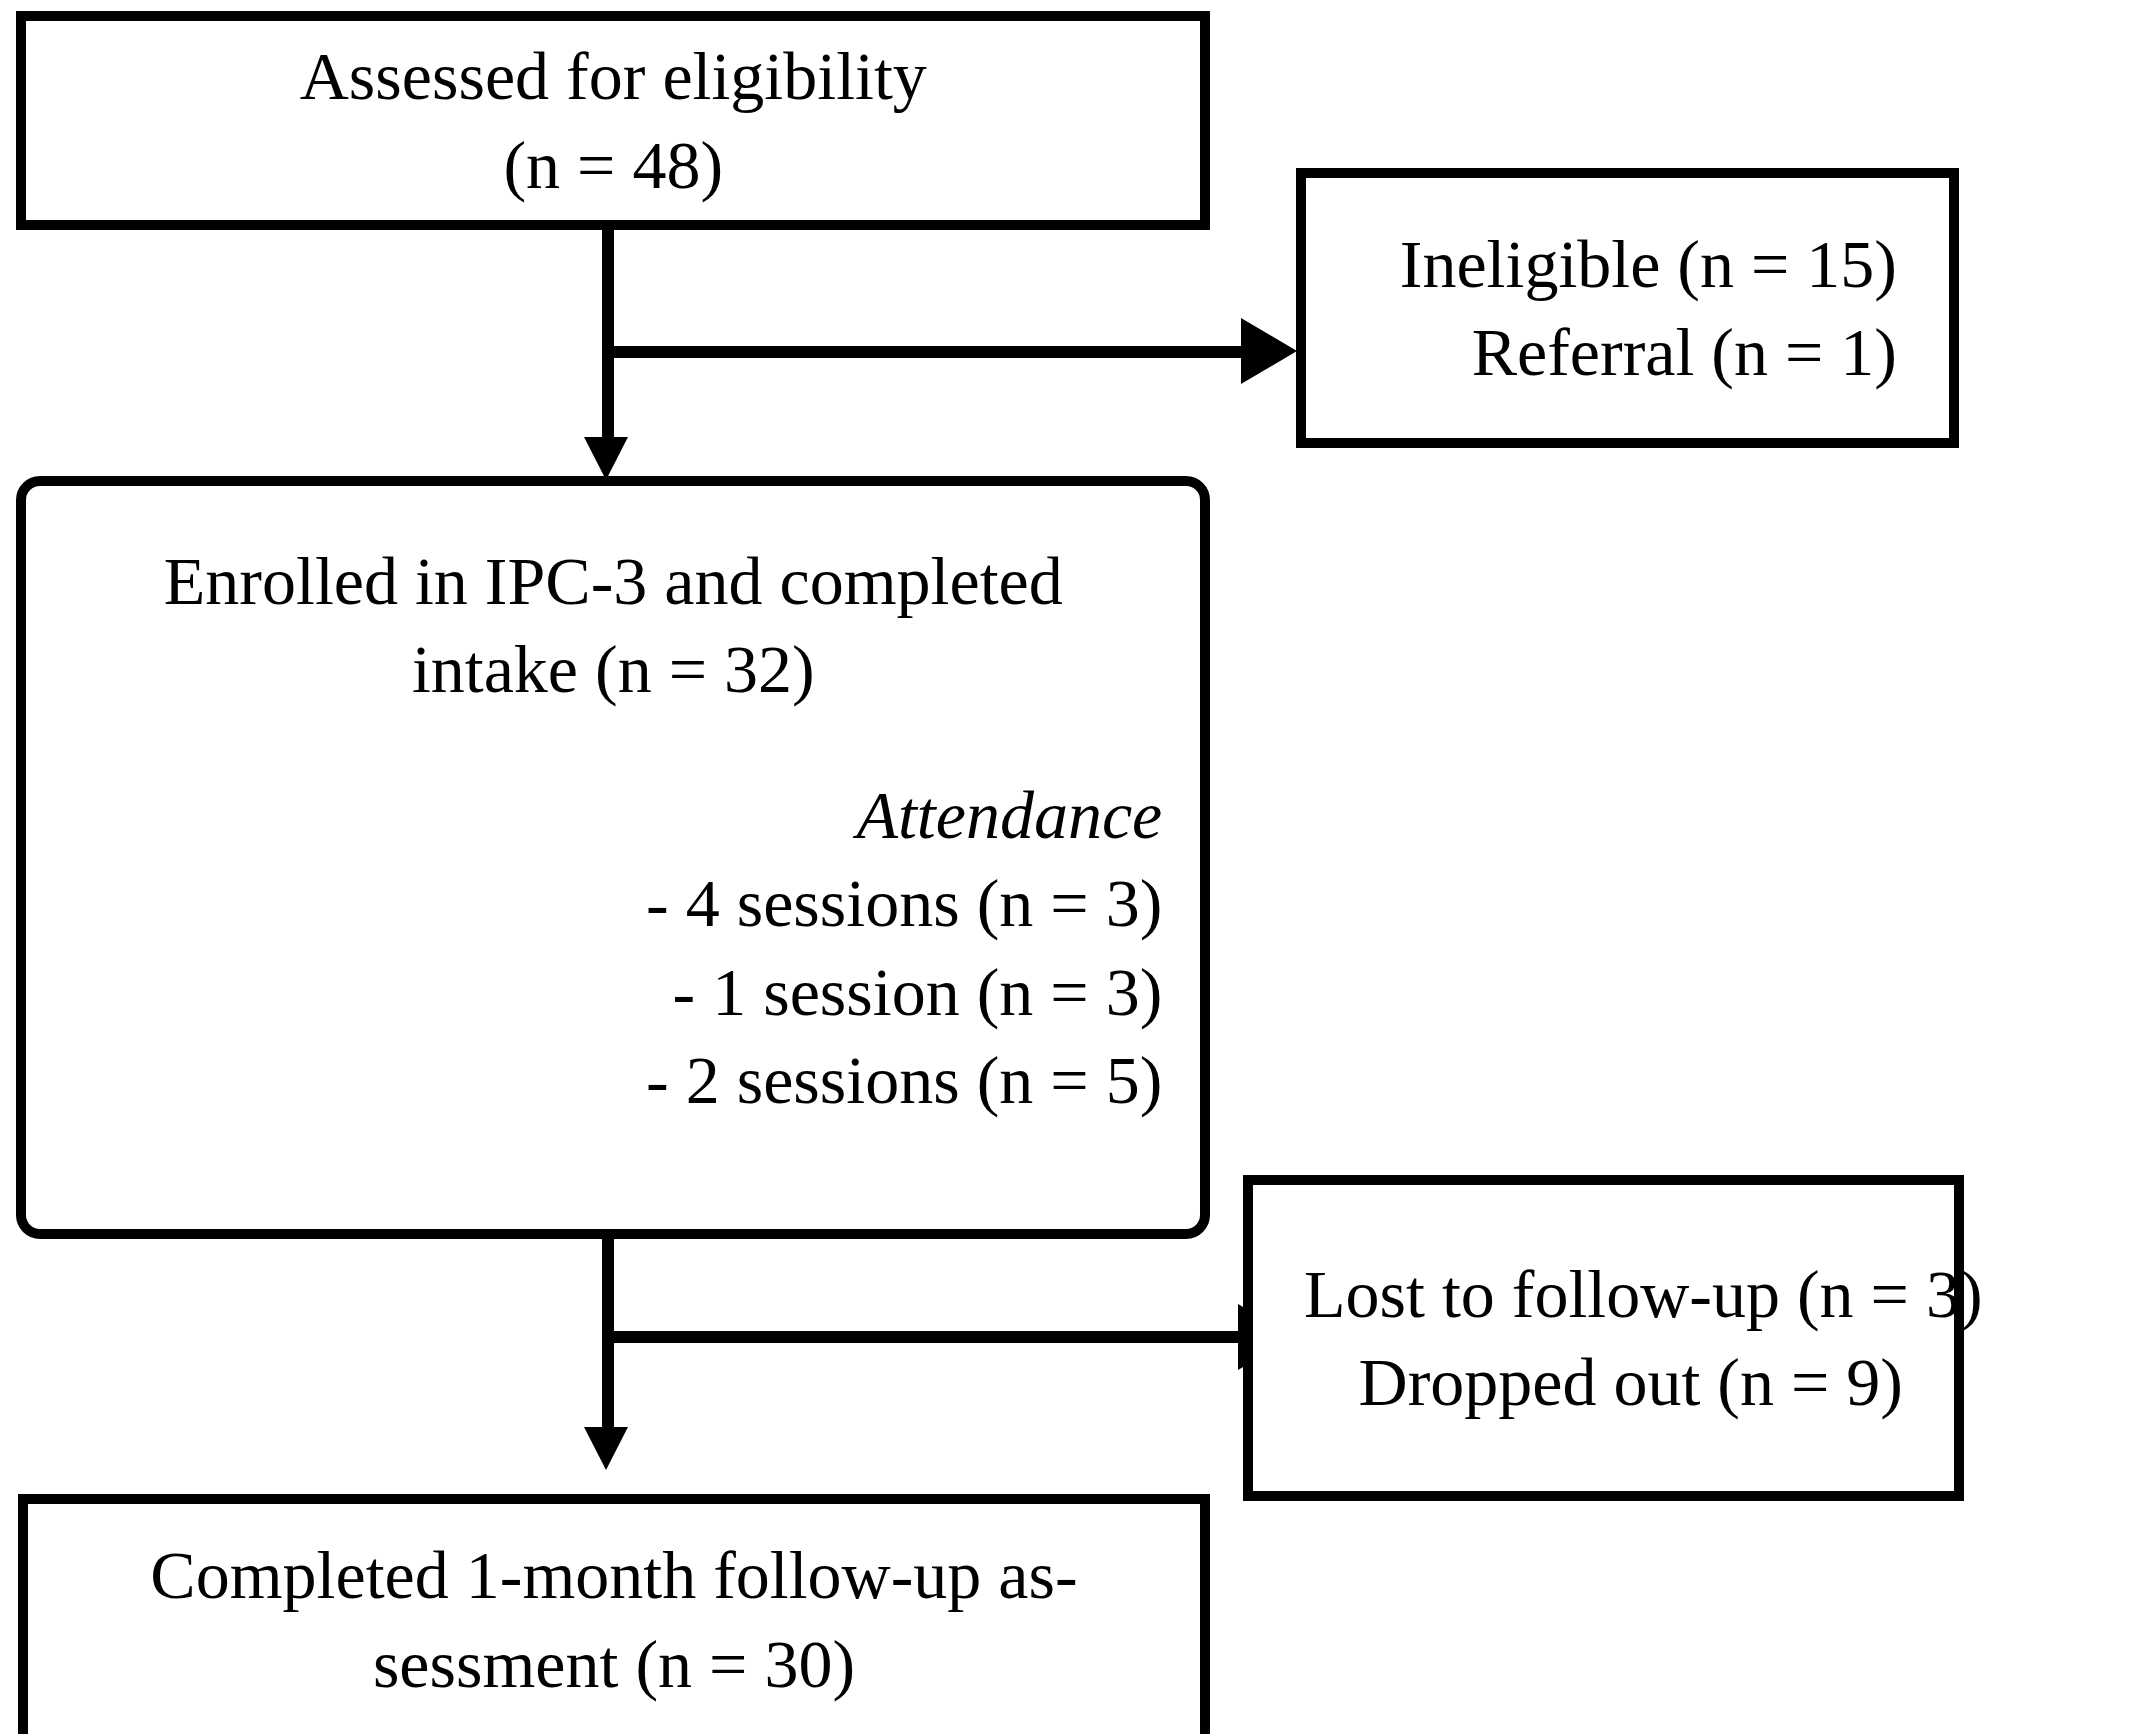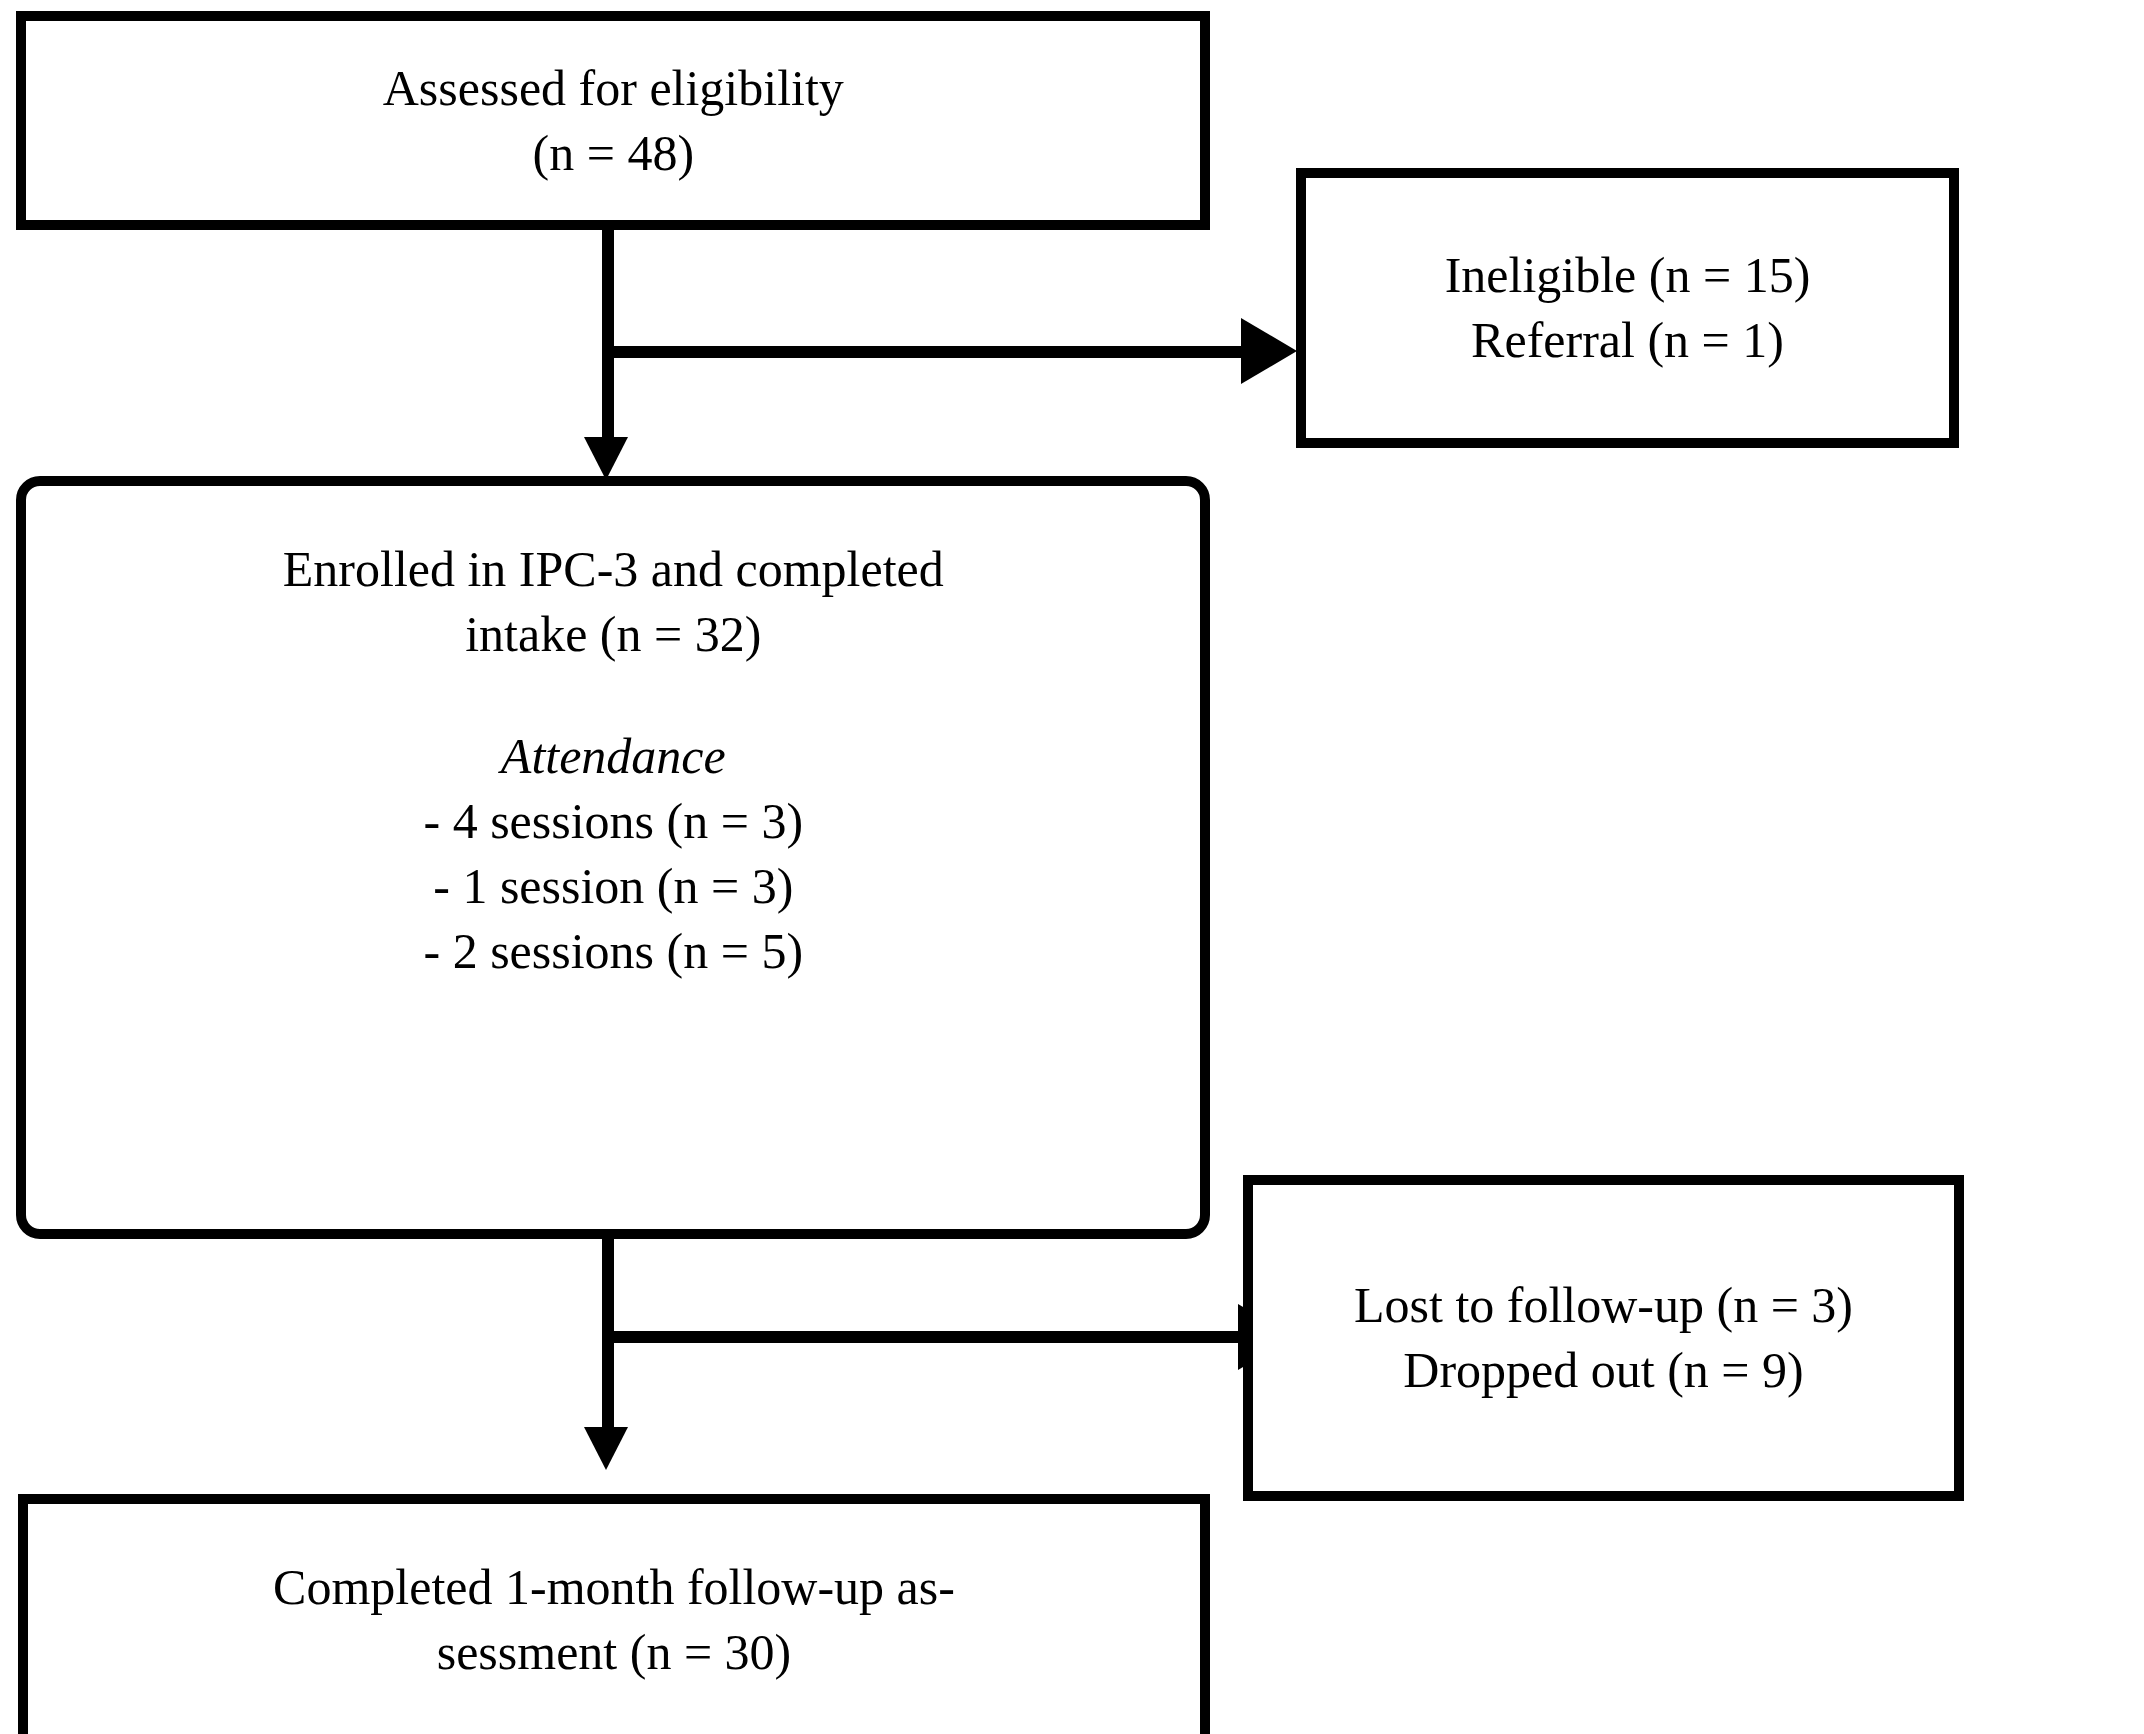--- a/index.html
+++ b/index.html
@@ -25,28 +25,28 @@
     background: #ffffff;
     display: flex;
     flex-direction: column;
     justify-content: center;
   }
 
   .node-centered {
     text-align: center;
   }
   .node-left {
-    text-align: center;
+    text-align: right;
   }
 
   .line {
     display: block;
     white-space: pre;
     line-height: 1.30;
-    font-size: 50px;
+    font-size: 68px;
   }
 
   .line.italic {
     font-style: italic;
   }
 
   
   #node-assessed {
     left: 16.3px;
     top: 11px;

